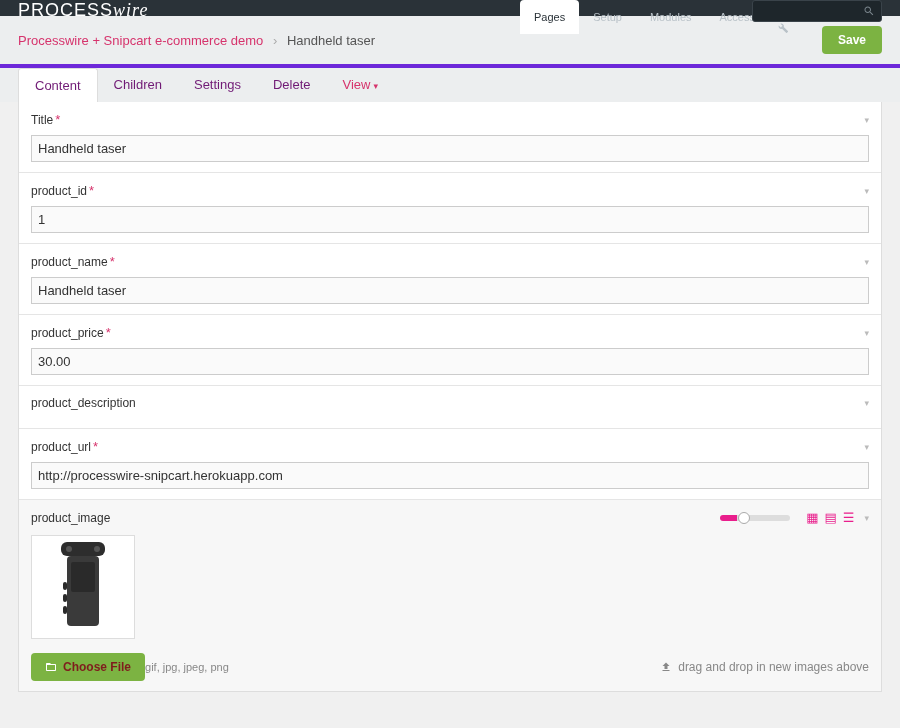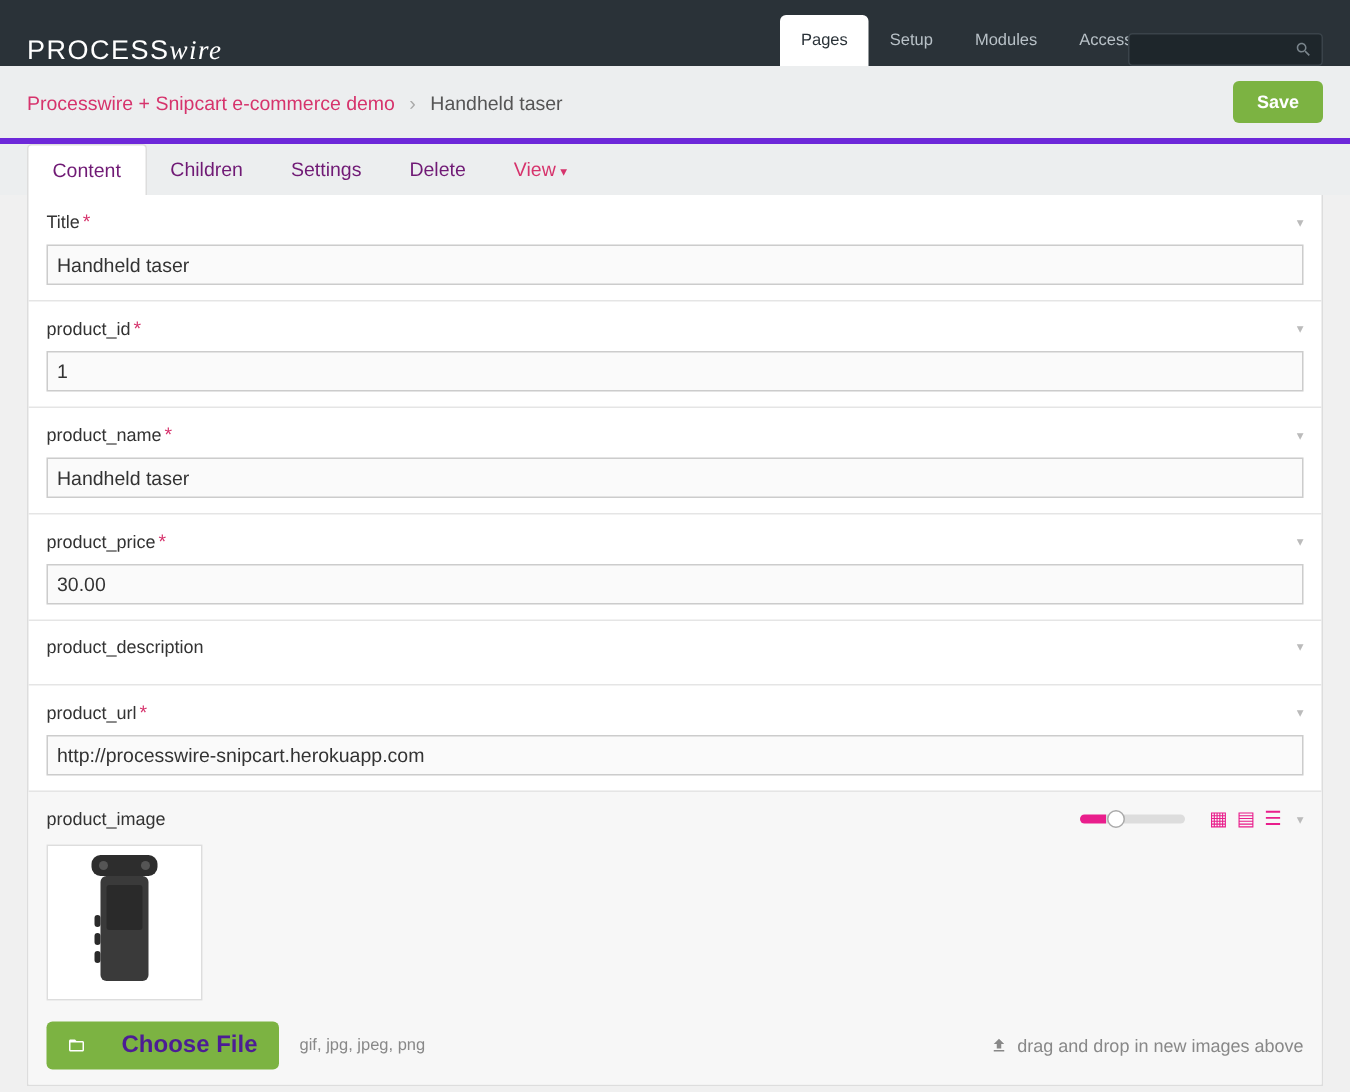--- a/index.html
+++ b/index.html
@@ -1,17 +1,17 @@
 <!DOCTYPE html>
 <html><head>
 <meta charset="utf-8">
 <style>
 *{box-sizing:border-box;margin:0;padding:0;font-family:Arial,Helvetica,sans-serif}
 body{background:#f0f0f0;font-size:13px;color:#333}
-.topbar{background:#2a3238;height:44px;display:flex;align-items:flex-end;padding:0 18px;position:relative}
+.topbar{background:#2a3238;height:16px;display:flex;align-items:flex-start;padding:0 18px;position:relative}
 .logo{color:#fff;font-size:18px;letter-spacing:1px;font-family:Georgia,serif}
 .logo b{font-weight:400;font-style:normal}
 .logo i{font-style:italic;font-family:Georgia,serif}
 .topnav{position:absolute;left:520px;display:flex;align-items:flex-end;height:34px}
 .topnav a{color:#b8c1c7;text-decoration:none;padding:8px 14px;font-size:11px;display:block;height:34px;line-height:18px}
 .topnav a.active{background:#fff;color:#2a3238;border-radius:4px 4px 0 0}
 .wrench{color:#b8c1c7;margin-left:6px;font-size:14px;cursor:pointer}
 .searchbox{margin-left:auto;width:130px;height:22px;background:#1e262b;border:1px solid #3a434a;border-radius:3px;position:relative}
 .searchbox svg{position:absolute;right:6px;top:4px}
 .subhead{background:#eceeef;padding:10px 18px;display:flex;align-items:center;border-bottom:4px solid #6d28d9}
@@ -36,22 +36,22 @@
 .field input[type=text]{width:100%;border:1px solid #ccc;padding:5px 6px;font-size:13px;background:#fafafa;color:#333}
 .image-field{background:#f7f7f7}
 .image-header{display:flex;align-items:center;margin-bottom:10px}
 .zoom-slider{width:70px;height:6px;background:linear-gradient(to right,#e91e8c 0,#e91e8c 25%,#ddd 25%,#ddd 100%);border-radius:3px;position:relative;margin-right:10px}
 .zoom-slider .thumb{width:12px;height:12px;background:#fff;border:1px solid #aaa;border-radius:50%;position:absolute;top:-3px;left:18px}
 .view-icons{display:flex;gap:0}
 .view-icons span{color:#e91e8c;font-size:13px;margin-left:6px;cursor:pointer}
 .thumb-box{width:104px;height:104px;background:#fff;border:1px solid #ddd;display:flex;align-items:center;justify-content:center}
 .thumb-box svg{display:block}
 .image-footer{display:flex;align-items:center;margin-top:14px}
-.choose-btn{background:#7cb342;color:#4c1d95;border:none;padding:7px 14px;border-radius:4px;font-weight:700;cursor:pointer;font-size:16px;display:flex;align-items:center;gap:24px}
-.allowed{color:#888;font-size:11px;margin-left:14px}
+.choose-btn{background:#7cb342;color:#7f1d1d;border:none;padding:7px 14px;border-radius:4px;font-weight:700;cursor:pointer;font-size:12px;display:flex;align-items:center;gap:6px}
+.allowed{color:#888;font-size:11px;}
 .dropzone{margin-left:auto;color:#888;font-size:12px;display:flex;align-items:center;gap:6px}
 svg{display:inline-block;vertical-align:middle}
 </style>
 </head>
 <body>
 
 <div class="topbar">
   <span class="logo"><b>PROCESS</b><i>wire</i></span>
   <div class="topnav">
     <a class="active">Pages</a>

